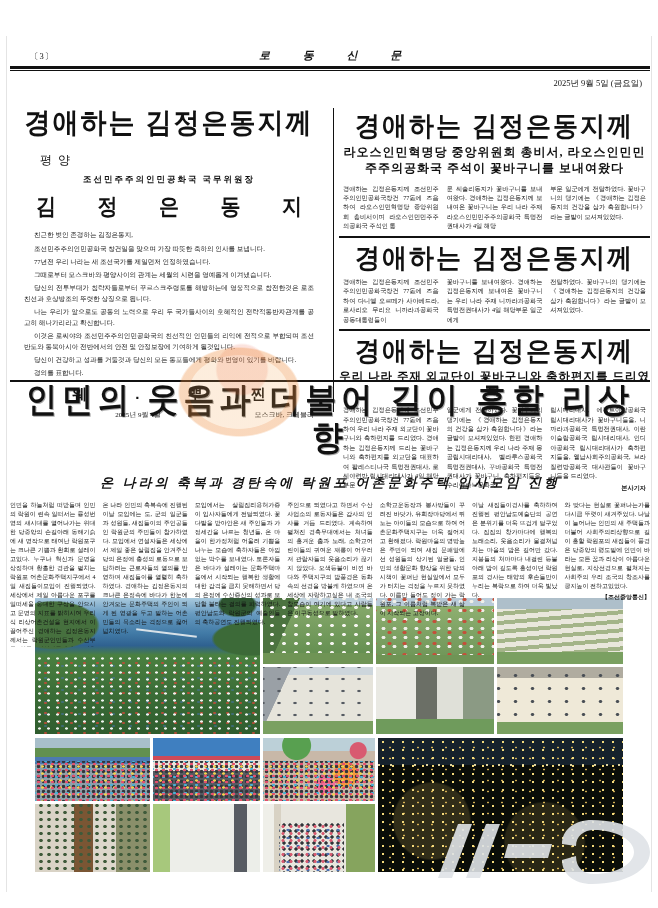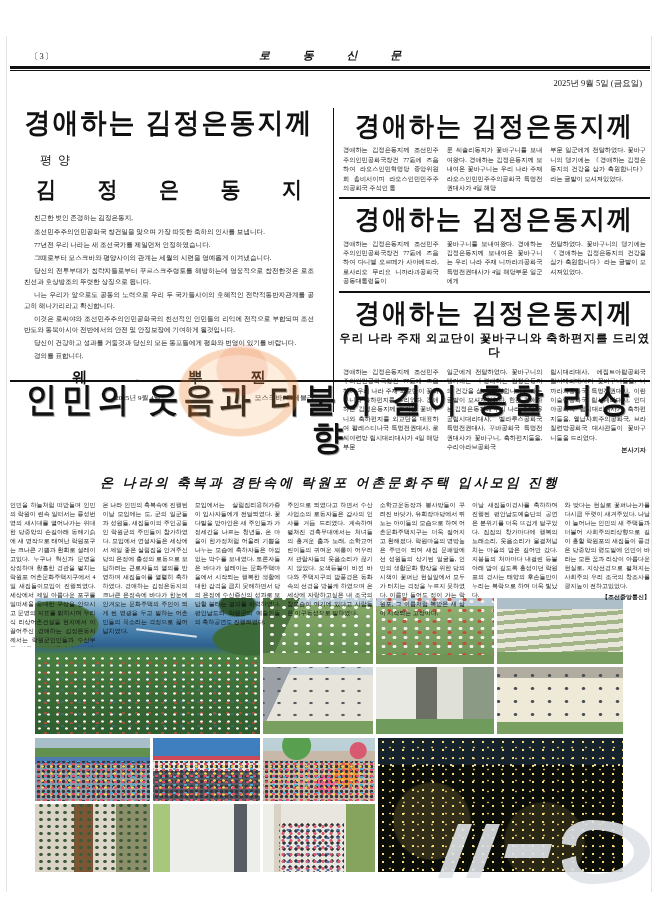--- a/index.html
+++ b/index.html
@@ -162,20 +162,21 @@
     <span class="mast">로 동 신 문</span>
     <span class="dt">2025년 9월 5일 (금요일)</span>
   </div>
   <div class="rule1"></div>
   <div class="rule2"></div>
 
   <div class="top">
     <div class="lcol">
       <div class="bigH">경애하는  김정은동지께</div>
       <div class="dateline">평양</div>
+      <div class="rcpt">조선민주주의인민공화국  국무위원장</div>
       <div class="kju">김 정 은 동 지</div>
       <div class="letter">
         <p>친근한 벗인 존경하는 김정은동지,</p>
         <p>조선민주주의인민공화국 창건일을 맞으며 가장 따뜻한 축하의 인사를 보냅니다.</p>
         <p>77년전 우리 나라는 새 조선국가를 제일먼저 인정하였습니다.</p>
         <p>그때로부터 모스크바와 평양사이의 관계는 세월의 시련을 영예롭게 이겨냈습니다.</p>
         <p>당신의 전투부대가 침략자들로부터 꾸르스크주령토를 해방하는데 영웅적으로 참전한것은 로조친선과 호상방조의 뚜렷한 상징으로 됩니다.</p>
         <p>나는 우리가 앞으로도 공동의 노력으로 우리 두 국가들사이의 호혜적인 전략적동반자관계를 공고히 해나가리라고 확신합니다.</p>
         <p>이것은 로씨야와 조선민주주의인민공화국의 친선적인 인민들의 리익에 전적으로 부합되며 조선반도와 동북아시아 전반에서의 안전 및 안정보장에 기여하게 될것입니다.</p>
         <p>당신이 건강하고 성과를 거둘것과 당신의 모든 동포들에게 평화와 번영이 있기를 바랍니다.</p>
@@ -186,20 +187,21 @@
         <span class="d">2025년 9월 4일</span>
         <span class="pl">모스크바, 크레믈리</span>
       </div>
     </div>
 
     <div class="vdiv"></div>
 
     <div class="rcol">
       <div class="art">
         <div class="bigH">경애하는  김정은동지께</div>
+        <div class="subH two">라오스인민혁명당 중앙위원회 총비서, 라오스인민민주주의공화국 주석이 꽃바구니를 보내여왔다</div>
         <div class="cols3">
           <div class="c">경애하는 김정은동지께 조선민주주의인민공화국창건 77돐에 즈음하여 라오스인민혁명당 중앙위원회 총비서이며 라오스인민민주주의공화국 주석인 통</div>
           <div class="c">룬 씨술리동지가 꽃바구니를 보내여왔다. 경애하는 김정은동지께 보내여온 꽃바구니는 우리 나라 주재 라오스인민민주주의공화국 특명전권대사가 4일 해당</div>
           <div class="c">부문 일군에게 전달하였다. 꽃바구니의 댕기에는 《경애하는 김정은동지의 건강을 삼가 축원합니다》라는 글발이 모셔져있었다.</div>
         </div>
       </div>
       <div class="art">
         <div class="bigH">경애하는  김정은동지께</div>
         <div class="cols3">
           <div class="c">경애하는 김정은동지께 조선민주주의인민공화국창건 77돐에 즈음하여 다니엘 오르떼가 사아베드라, 로사리오 무리요 니까라과공화국 공동대통령들이</div>

